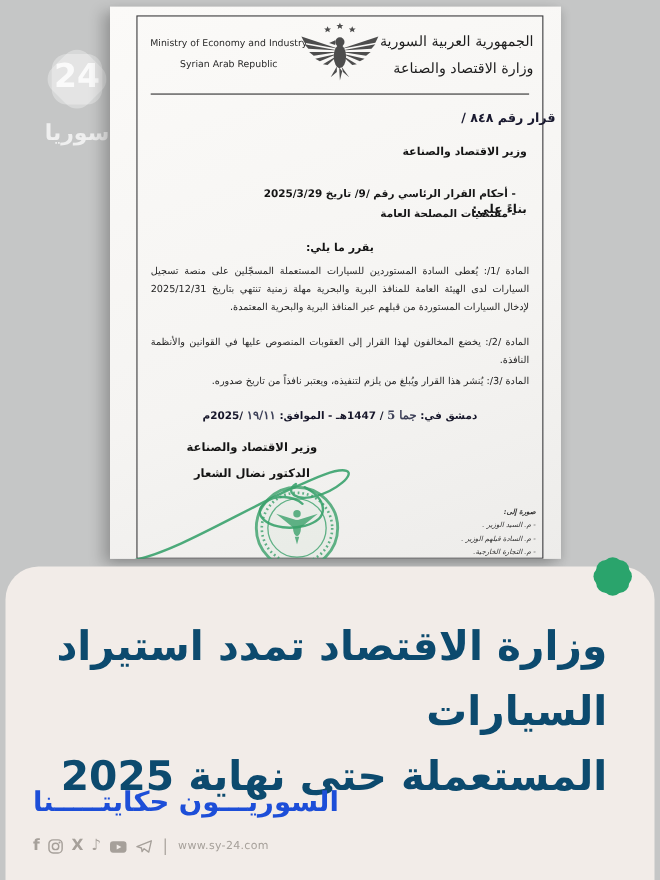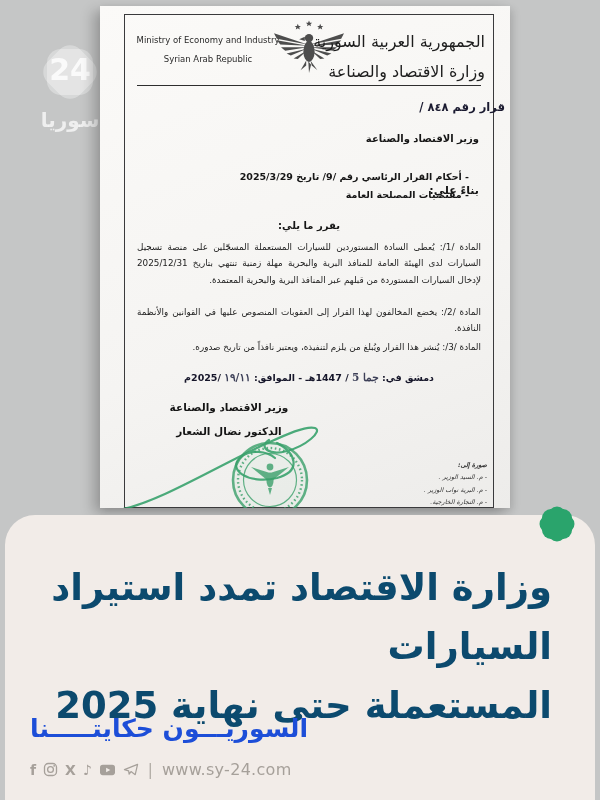--- a/index.html
+++ b/index.html
@@ -20,21 +20,21 @@
   .paper{
     position:absolute;left:100px;top:6px;width:410px;height:502px;overflow:hidden;
     background:linear-gradient(160deg,#fbfaf8 0%,#f5f4f2 60%,#edecea 100%);
     box-shadow:-7px 5px 12px rgba(0,0,0,.22), 3px 3px 8px rgba(0,0,0,.12);
   }
   .frame{position:absolute;left:24px;top:8px;width:368px;height:492px;
          border:1.3px solid #3a3a3c;}
   .hdr-en{position:absolute;left:4px;top:16px;width:158px;text-align:center;
           font-size:8.5px;line-height:2.2;color:#2a2a2a;}
   .hdr-ar{position:absolute;right:8px;top:12px;text-align:right;direction:rtl;
-          font-size:16px;line-height:1.85;color:#1d1d1d;}
+          font-size:13px;line-height:1.85;color:#1d1d1d;}
   .hdr-eagle{position:absolute;left:142px;top:2px;width:84px;height:66px;}
   .hrule{position:absolute;top:70px;left:12px;right:12px;border-top:1.5px solid #2e2e2e;}
   .decision{position:absolute;top:85px;left:12px;width:100%;direction:rtl;
             font-size:11.5px;font-weight:bold;color:#1a1a30;}
   .dl{position:absolute;direction:rtl;font-weight:bold;color:#151515;}
   .l-minister{top:118px;right:14px;font-size:10px;}
   .l-based{top:133px;right:14px;font-size:11px;margin-top:36px;}
   .l-item1{top:156px;right:24px;font-size:9.5px;}
   .l-item2{top:174px;right:24px;font-size:9.5px;}
   .l-decides{top:205px;left:0;width:100%;text-align:center;font-size:10px;}
@@ -60,21 +60,21 @@
   .ro-sq.r45{transform:rotate(45deg);}
   .headline{position:absolute;top:558px;left:40px;right:48px;direction:rtl;text-align:right;
             font-size:37px;font-weight:700;line-height:1.6;color:#0c4a6e;}
   
   .slogan{position:absolute;left:30px;top:714px;direction:rtl;
           font-size:25px;font-weight:bold;color:#1d4ed8;}
   .social{position:absolute;left:30px;top:760px;display:flex;align-items:center;gap:7px;
           color:#a6a09a;}
   .soc-glyph{font-size:14px;font-weight:bold;line-height:1;}
   .soc-sep{font-size:15px;font-weight:normal;color:#b0aaa4;margin:0 2px;}
-  .soc-url{font-size:16px;color:#a6a09a;letter-spacing:.3px;}
+  .soc-url{font-size:10px;color:#a6a09a;letter-spacing:.3px;}
   .social svg{display:block;}
 </style>
 </head>
 <body>
 
 <div id="stage">
 
   <div class="watermark">
     <div class="wm-star">
       <div class="wm-sq"></div>
@@ -172,21 +172,21 @@
             <path d="M41 34 L60 28 L44 41 Z"></path>
           <circle cx="41" cy="28" r="3.4"></circle>
           <ellipse cx="41" cy="41" rx="3.6" ry="7.5"></ellipse>
           <path d="M39 49 L41 56 L43 49 Z"></path>
         </g>
       </svg>
 
       <div class="cc">
         <div class="cc-title">صورة إلى:</div>
         <div>- م. السيد الوزير .</div>
-        <div>- م. البرية نواب الوزير .</div>
+        <div>- م. السادة قبلهم الوزير .</div>
         <div>- م. التجارة الخارجية.</div>
 
       </div>
 
     </div>
   </div>
 
   <div class="card"></div>
 
   <div class="rosette">

